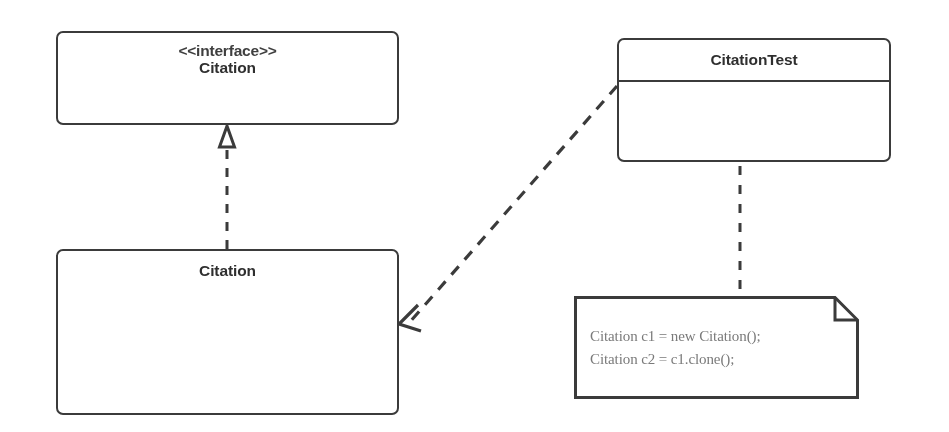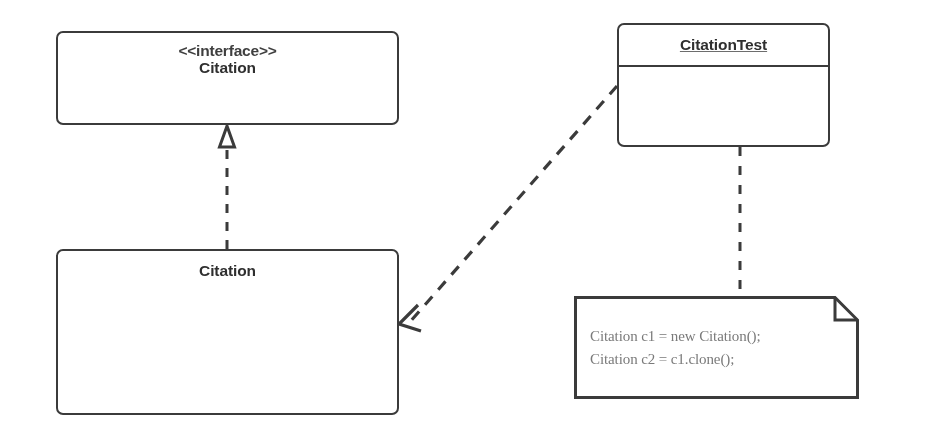--- a/index.html
+++ b/index.html
@@ -137,21 +137,21 @@
       <div class="class-name">Citation</div>
     </div>
   </div>
 
   <div class="uml-class" style="left:56px; top:249px; width:343px; height:166px;">
     <div class="compartment cmp-title" style="height:40px;text-align:center;">
       <div class="class-name">Citation</div>
     </div>
   </div>
 
-  <div class="uml-class" style="left:617px; top:23px; width:213px; height:124px;text-decoration:underline;">
+  <div class="uml-class" style="left:617px; top:38px; width:274px; height:124px;">
     <div class="compartment cmp-title" style="height:40px;">
       <div class="class-name">CitationTest</div>
     </div>
     <div class="compartment cmp-list" style="height:41px;"></div>
   </div>
 
   <div class="uml-note" style="left:574px; top:296px; width:285px; height:103px;">
     <svg width="285" height="103" viewBox="0 0 285 103" style="position:absolute; inset:0;">
       <path d="M 1.5 1.5 L 261 1.5 L 283.5 24 L 283.5 101.5 L 1.5 101.5 Z" fill="#ffffff" stroke="#3b3b3b" stroke-width="3" stroke-linejoin="miter"></path>
       <path d="M 261 1.5 L 261 24 L 283.5 24" fill="none" stroke="#3b3b3b" stroke-width="3" stroke-linejoin="miter"></path>

